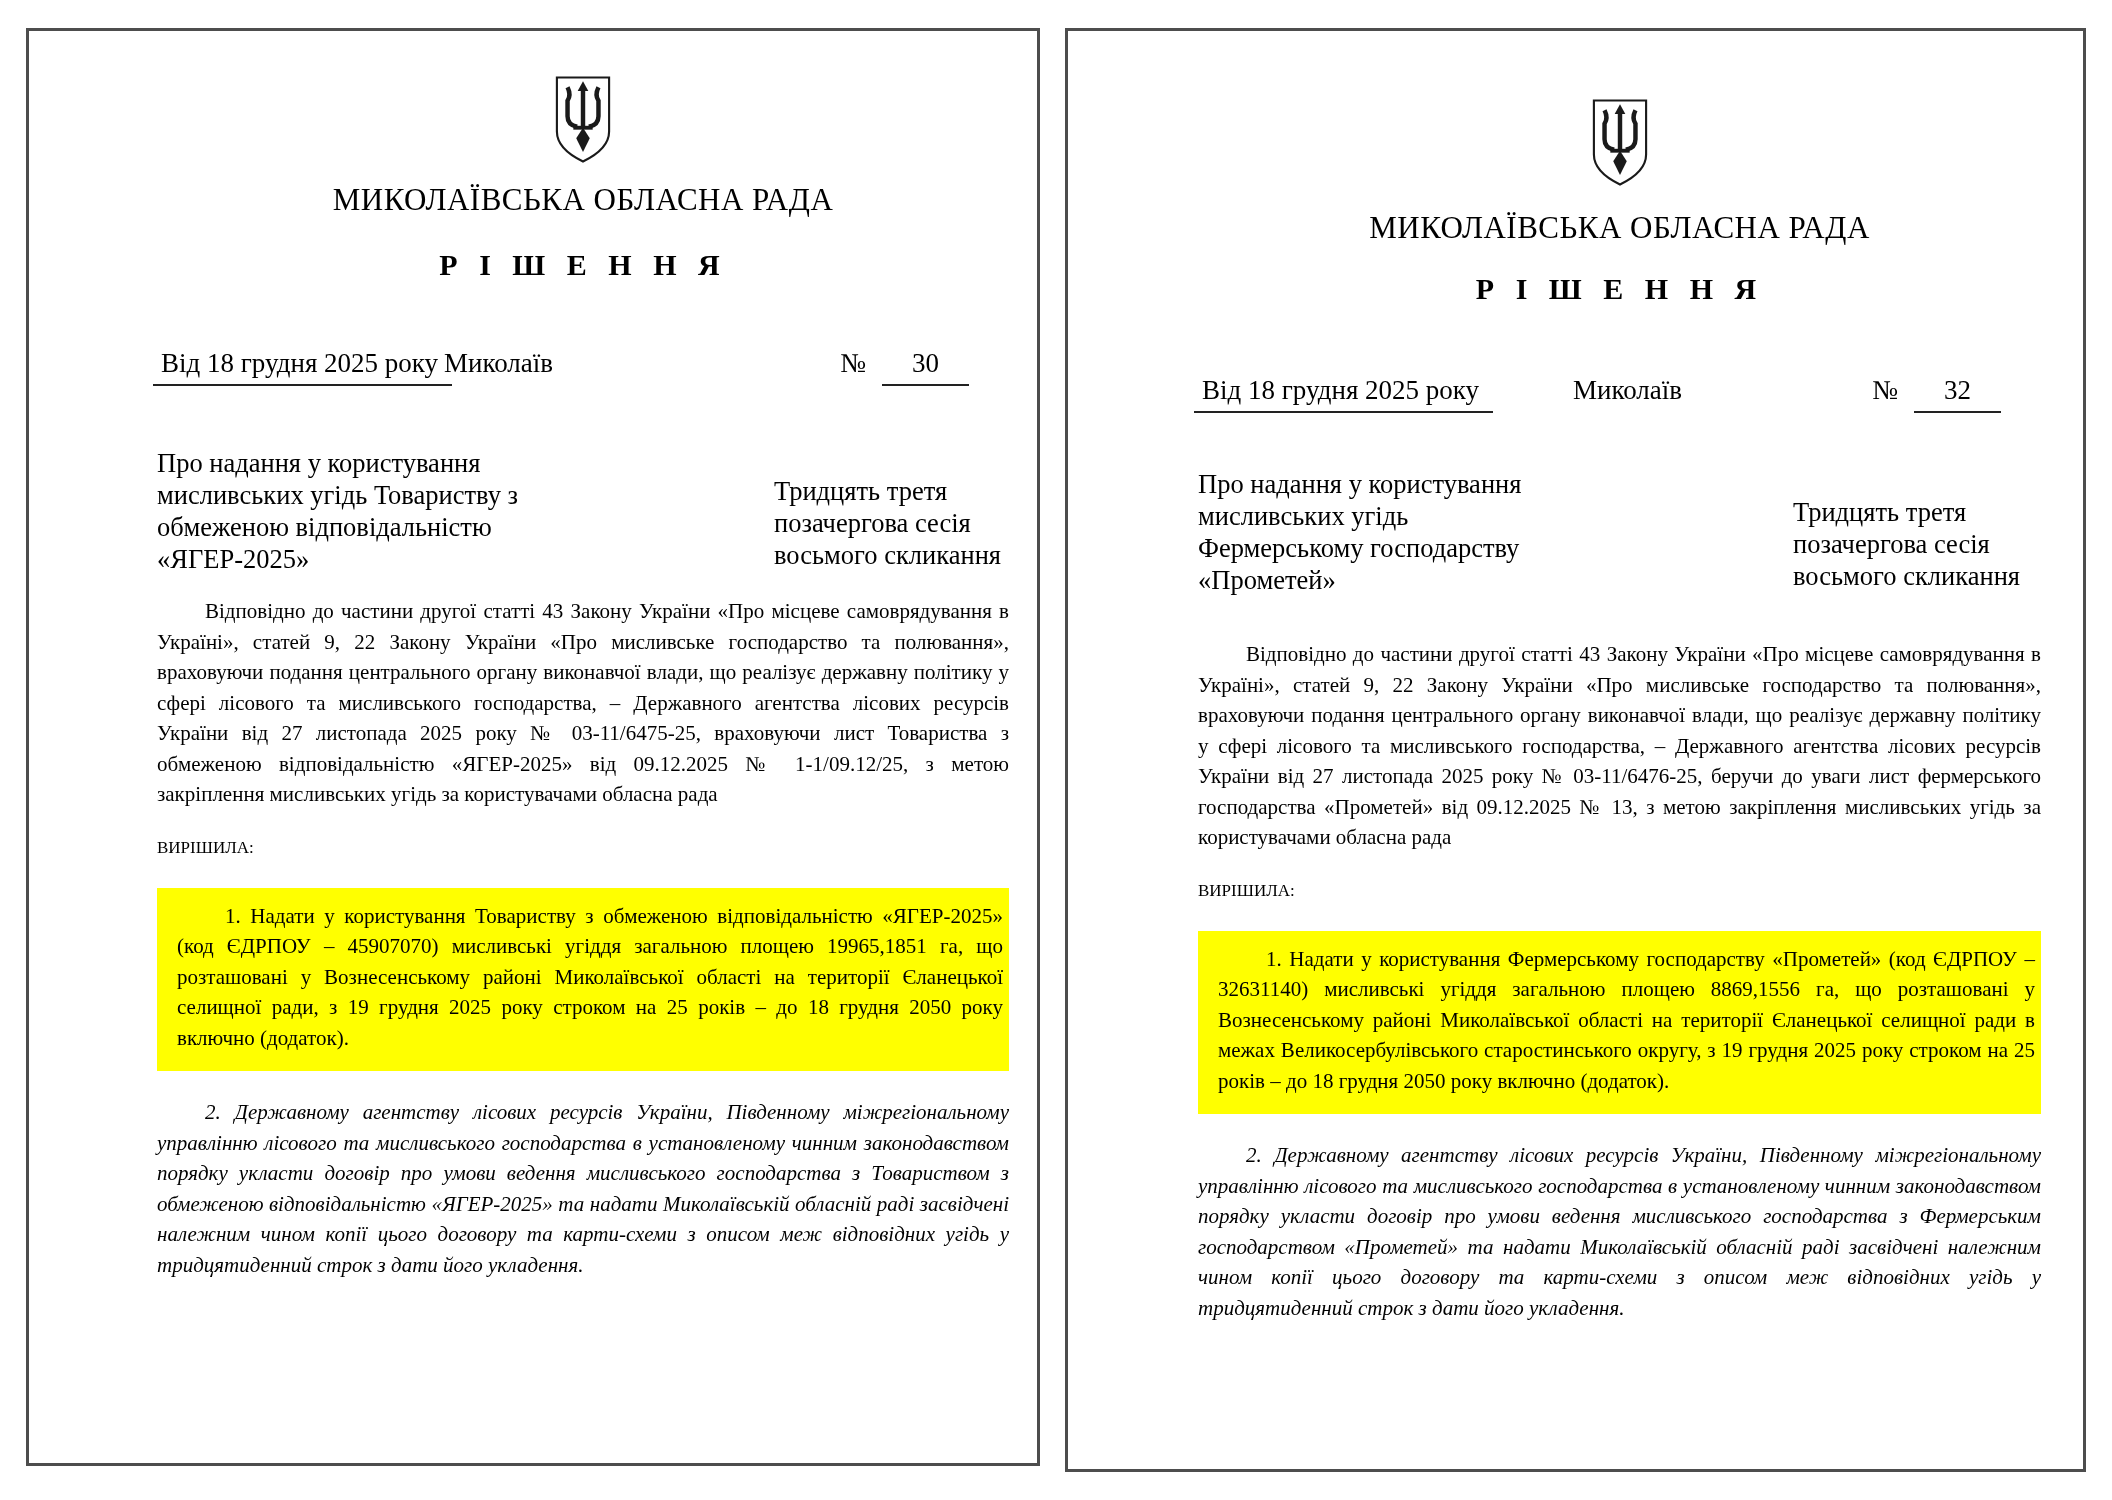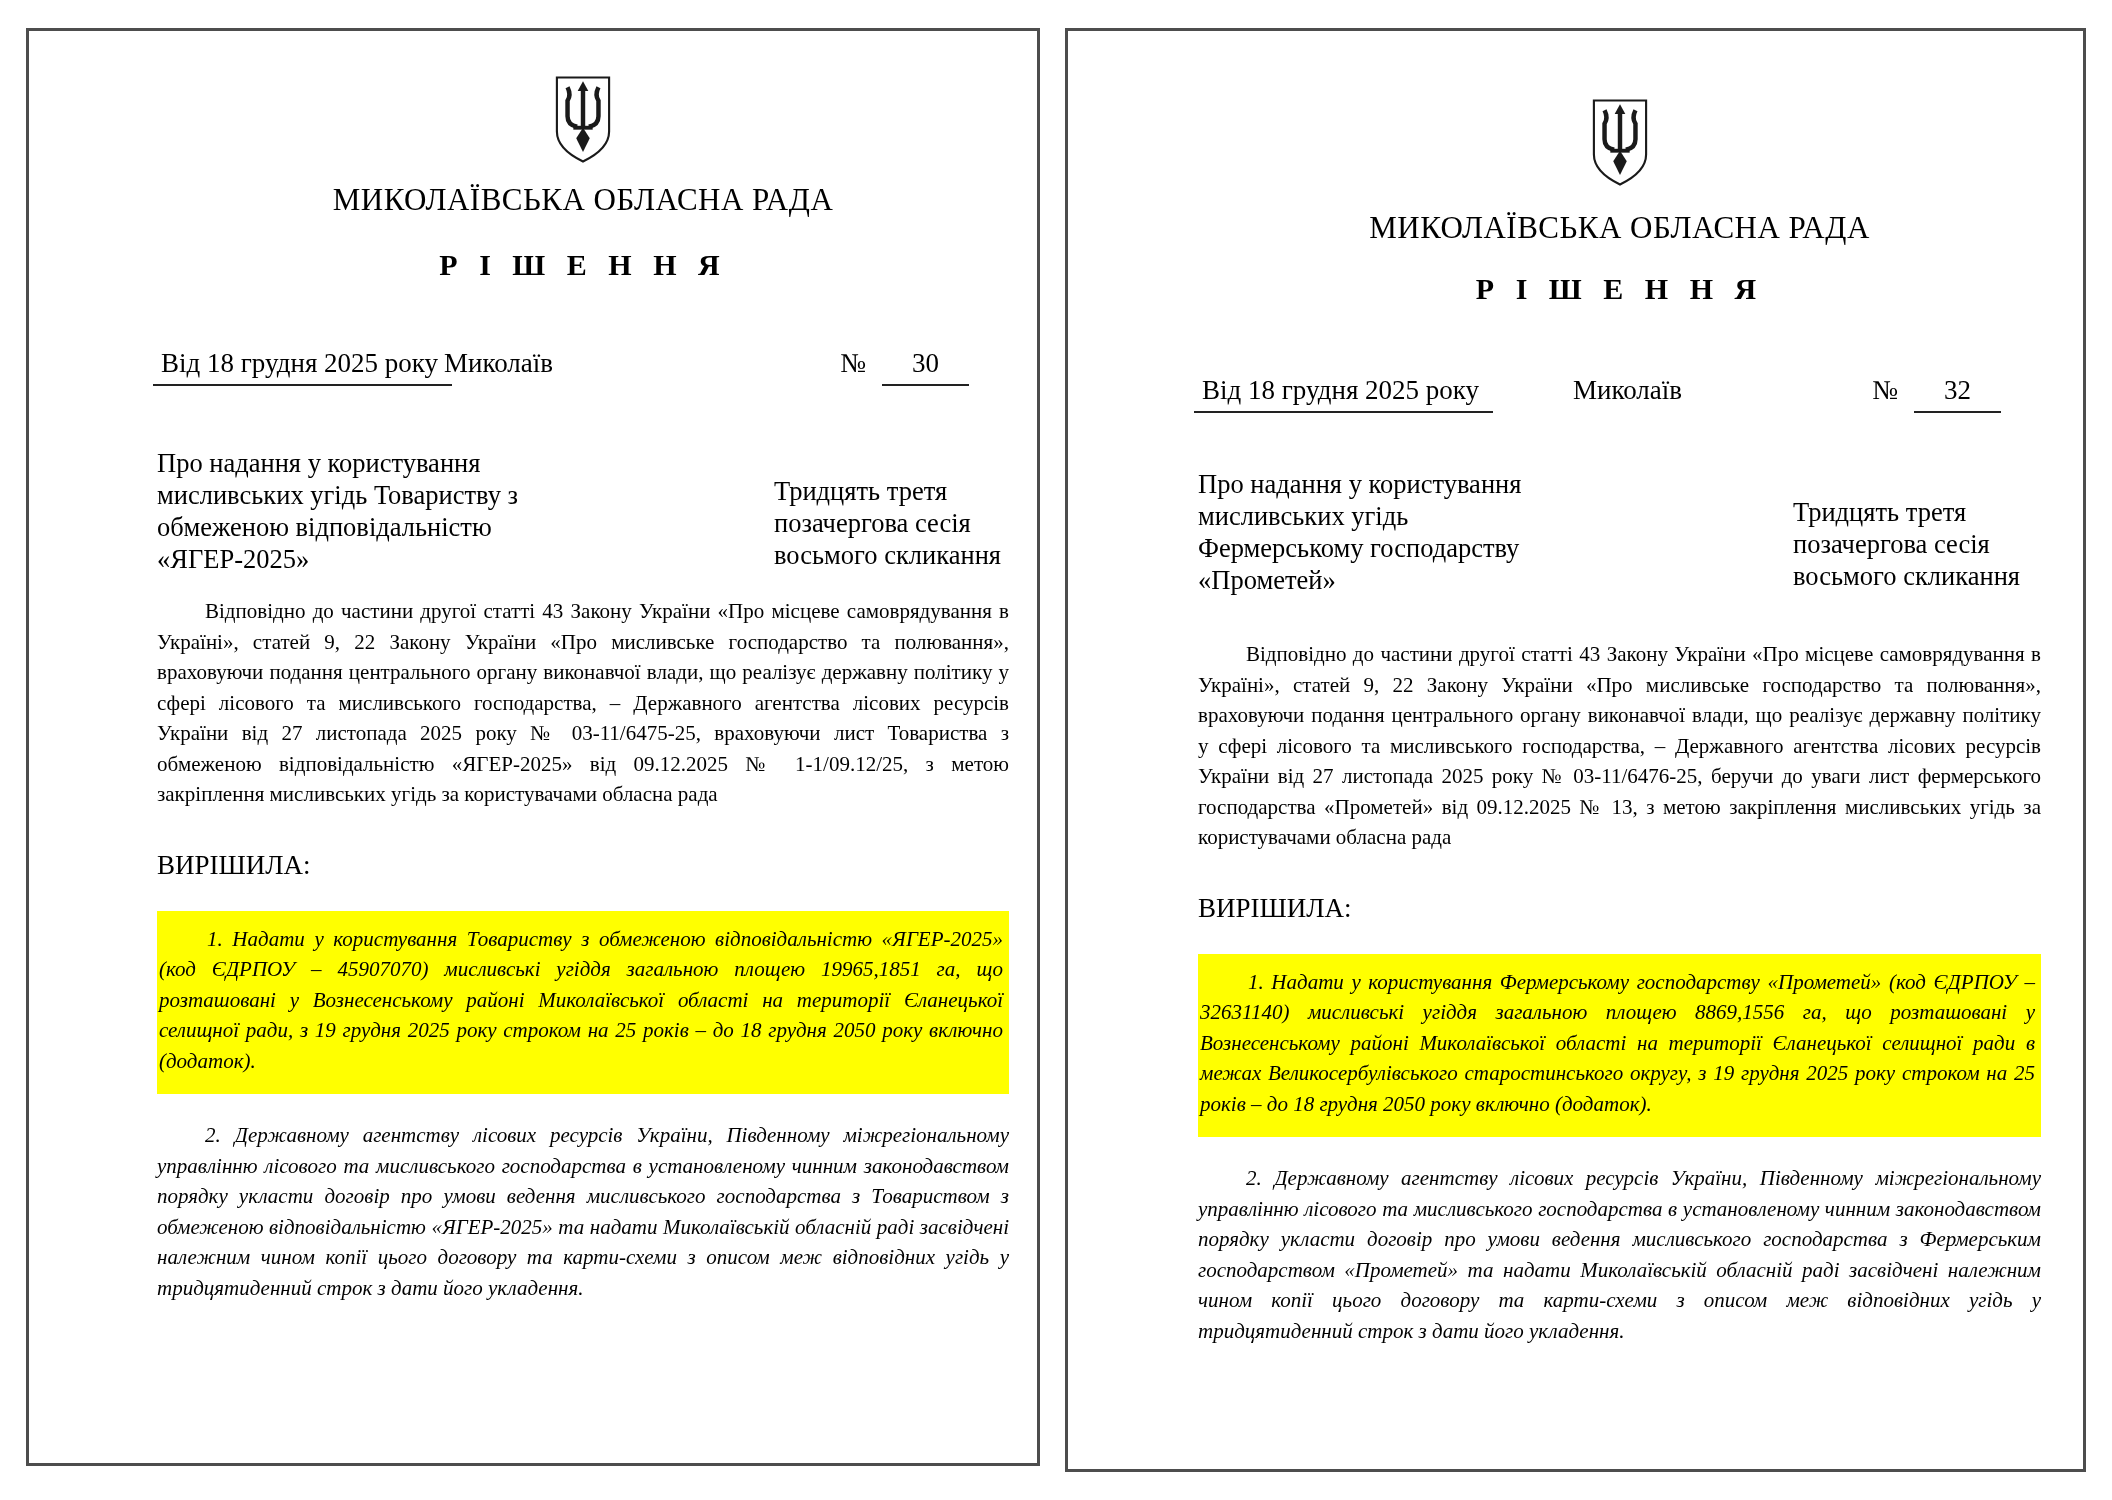--- a/index.html
+++ b/index.html
@@ -39,23 +39,23 @@
   .preline{white-space:pre-line;}
   .subject{font-size:26.5px;line-height:32px;max-width:480px;}
   .session{position:absolute;font-size:26.5px;line-height:32px;}
   .body-flow{position:absolute;}
   .page-left  .body-flow{left:128px;right:28px;}
   .page-right .body-flow{left:130px;right:42px;}
   .para{
     font-size:21px;line-height:30.5px;text-align:justify;
     text-indent:48px;
   }
-  .resolved{font-size:27px;margin-top:40px;}
+  .resolved{font-size:17px;margin-top:28px;}
   .hl{
-    margin-top:30px;padding:13px 6px 18px 2px;font-style:italic;
+    margin-top:30px;padding:13px 6px 18px 20px;
   }
   .item2{margin-top:26px;font-style:italic;}
   svg{display:block;}
 </style>
 </head>
 <body>
 
 <div class="page page-left">
 
   <div class="content-abs emblem" style="top:44px">

